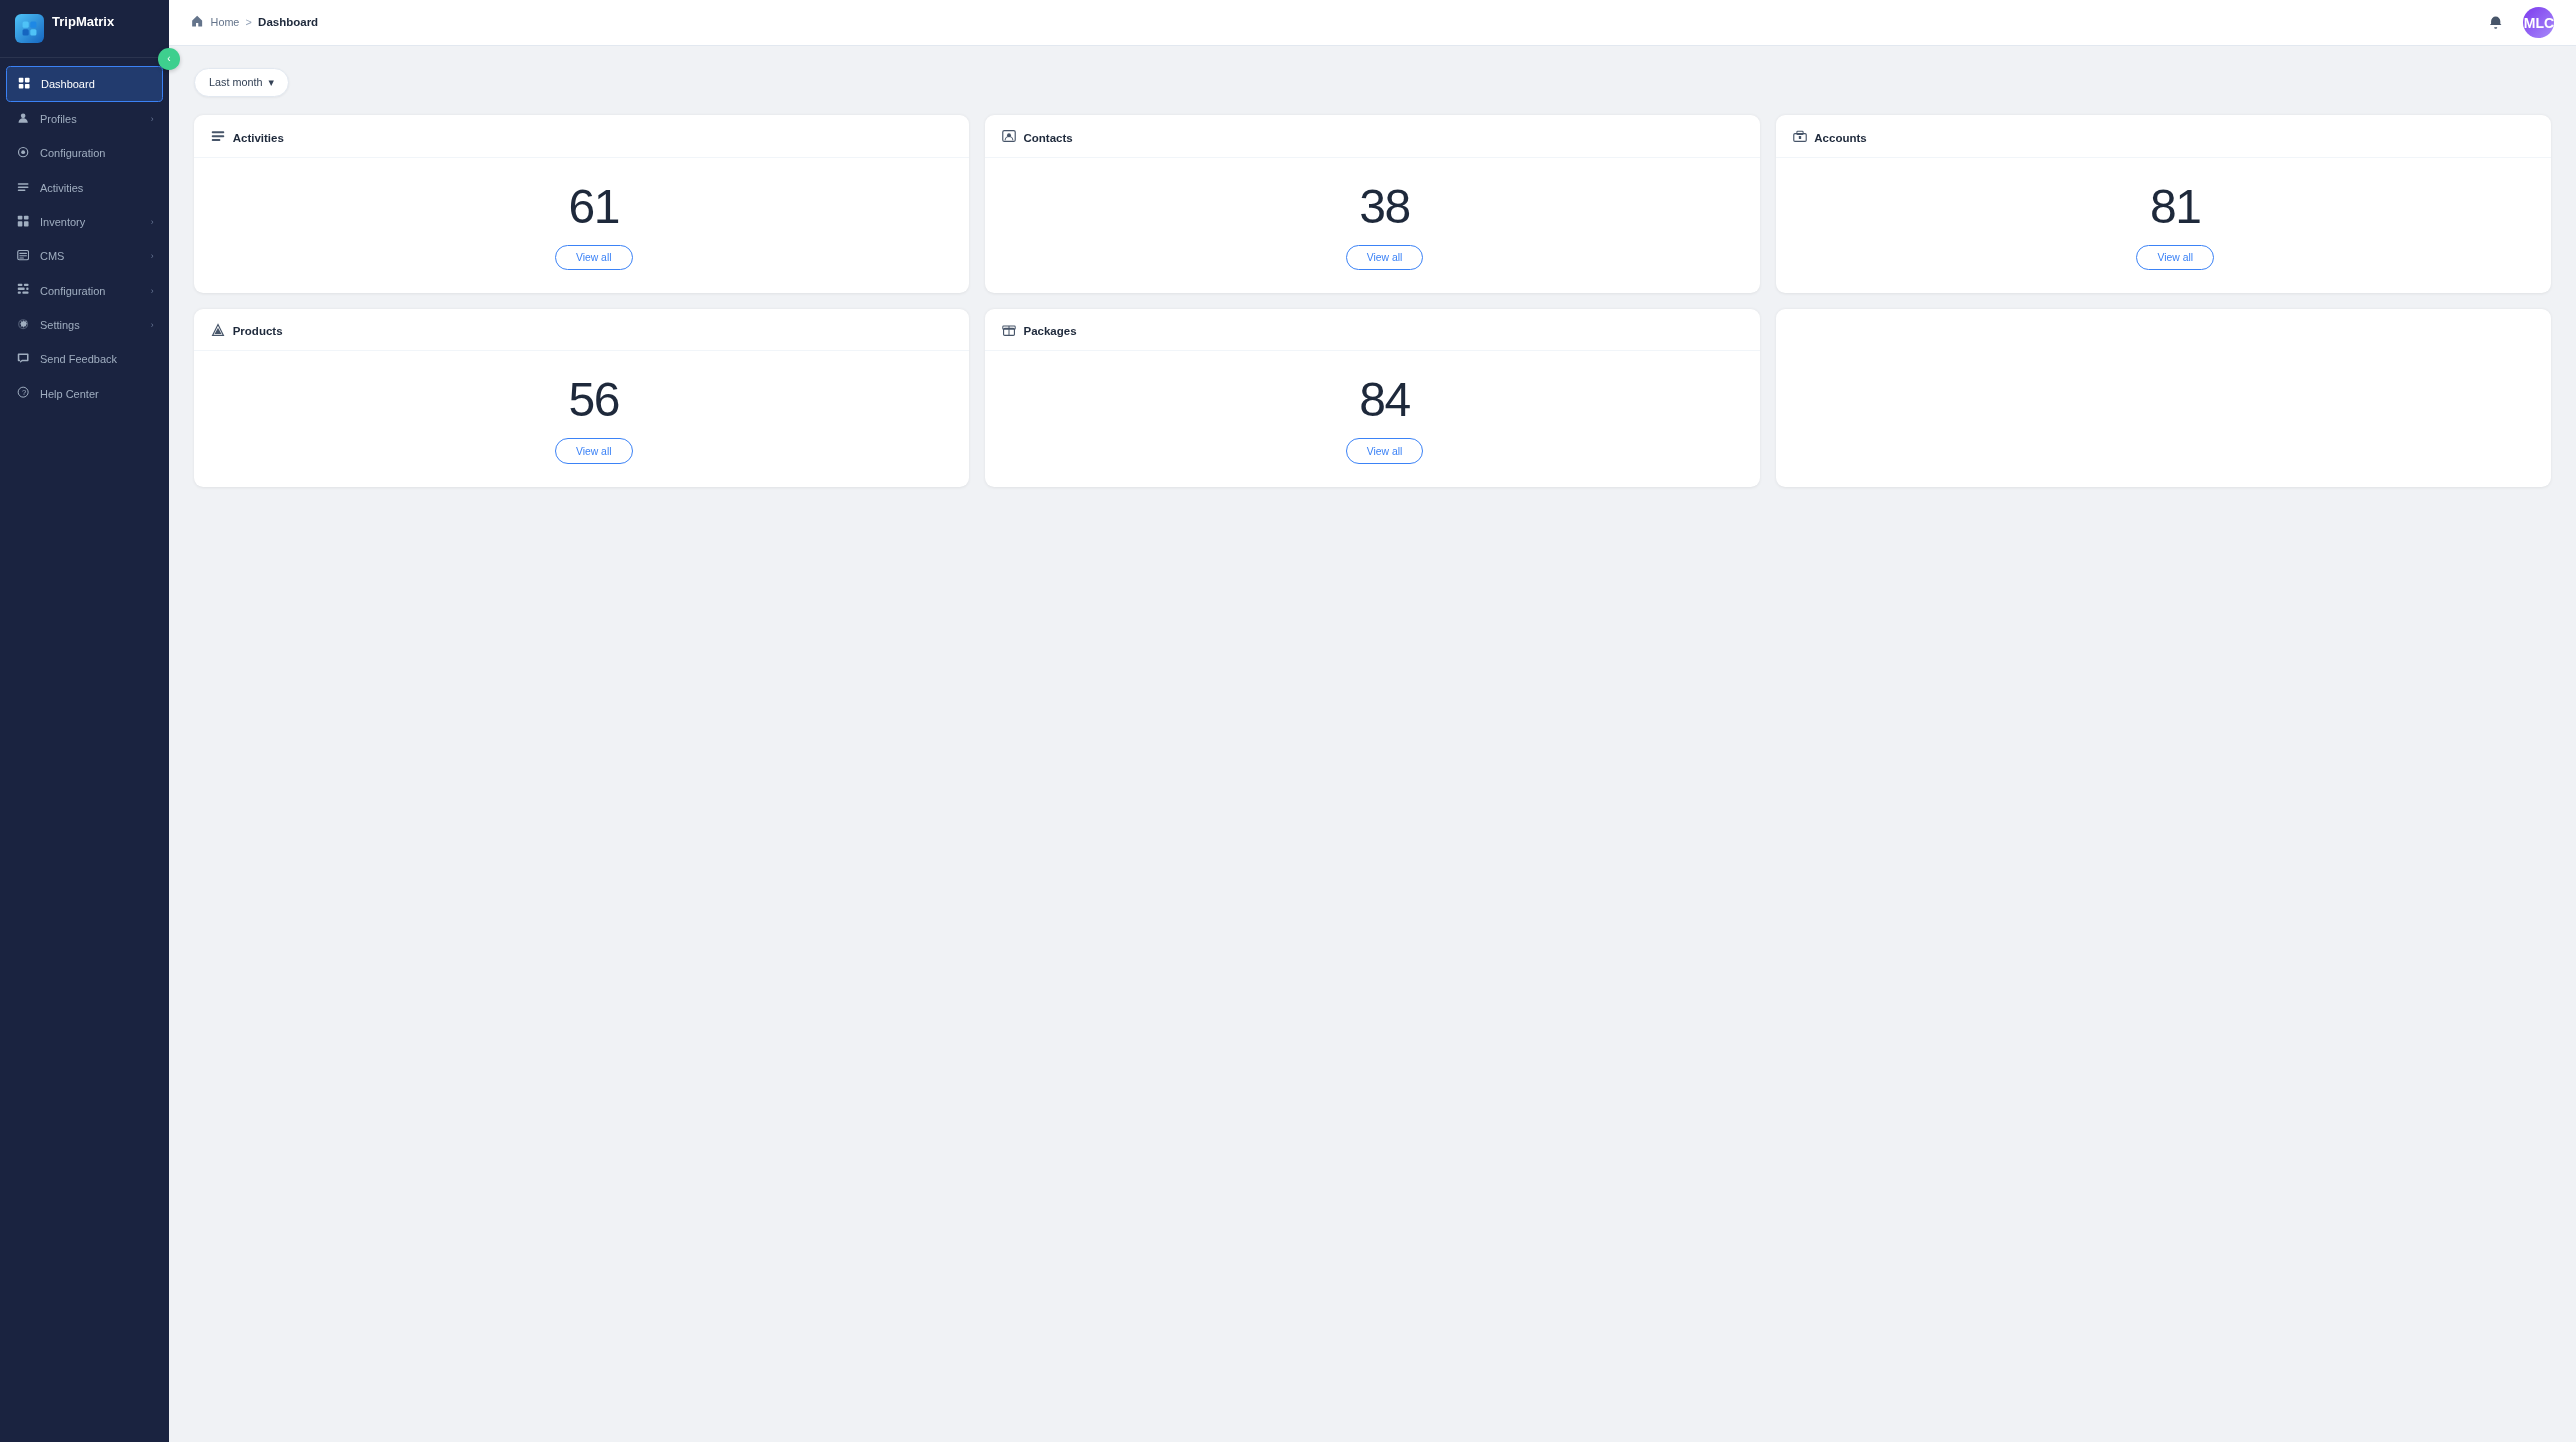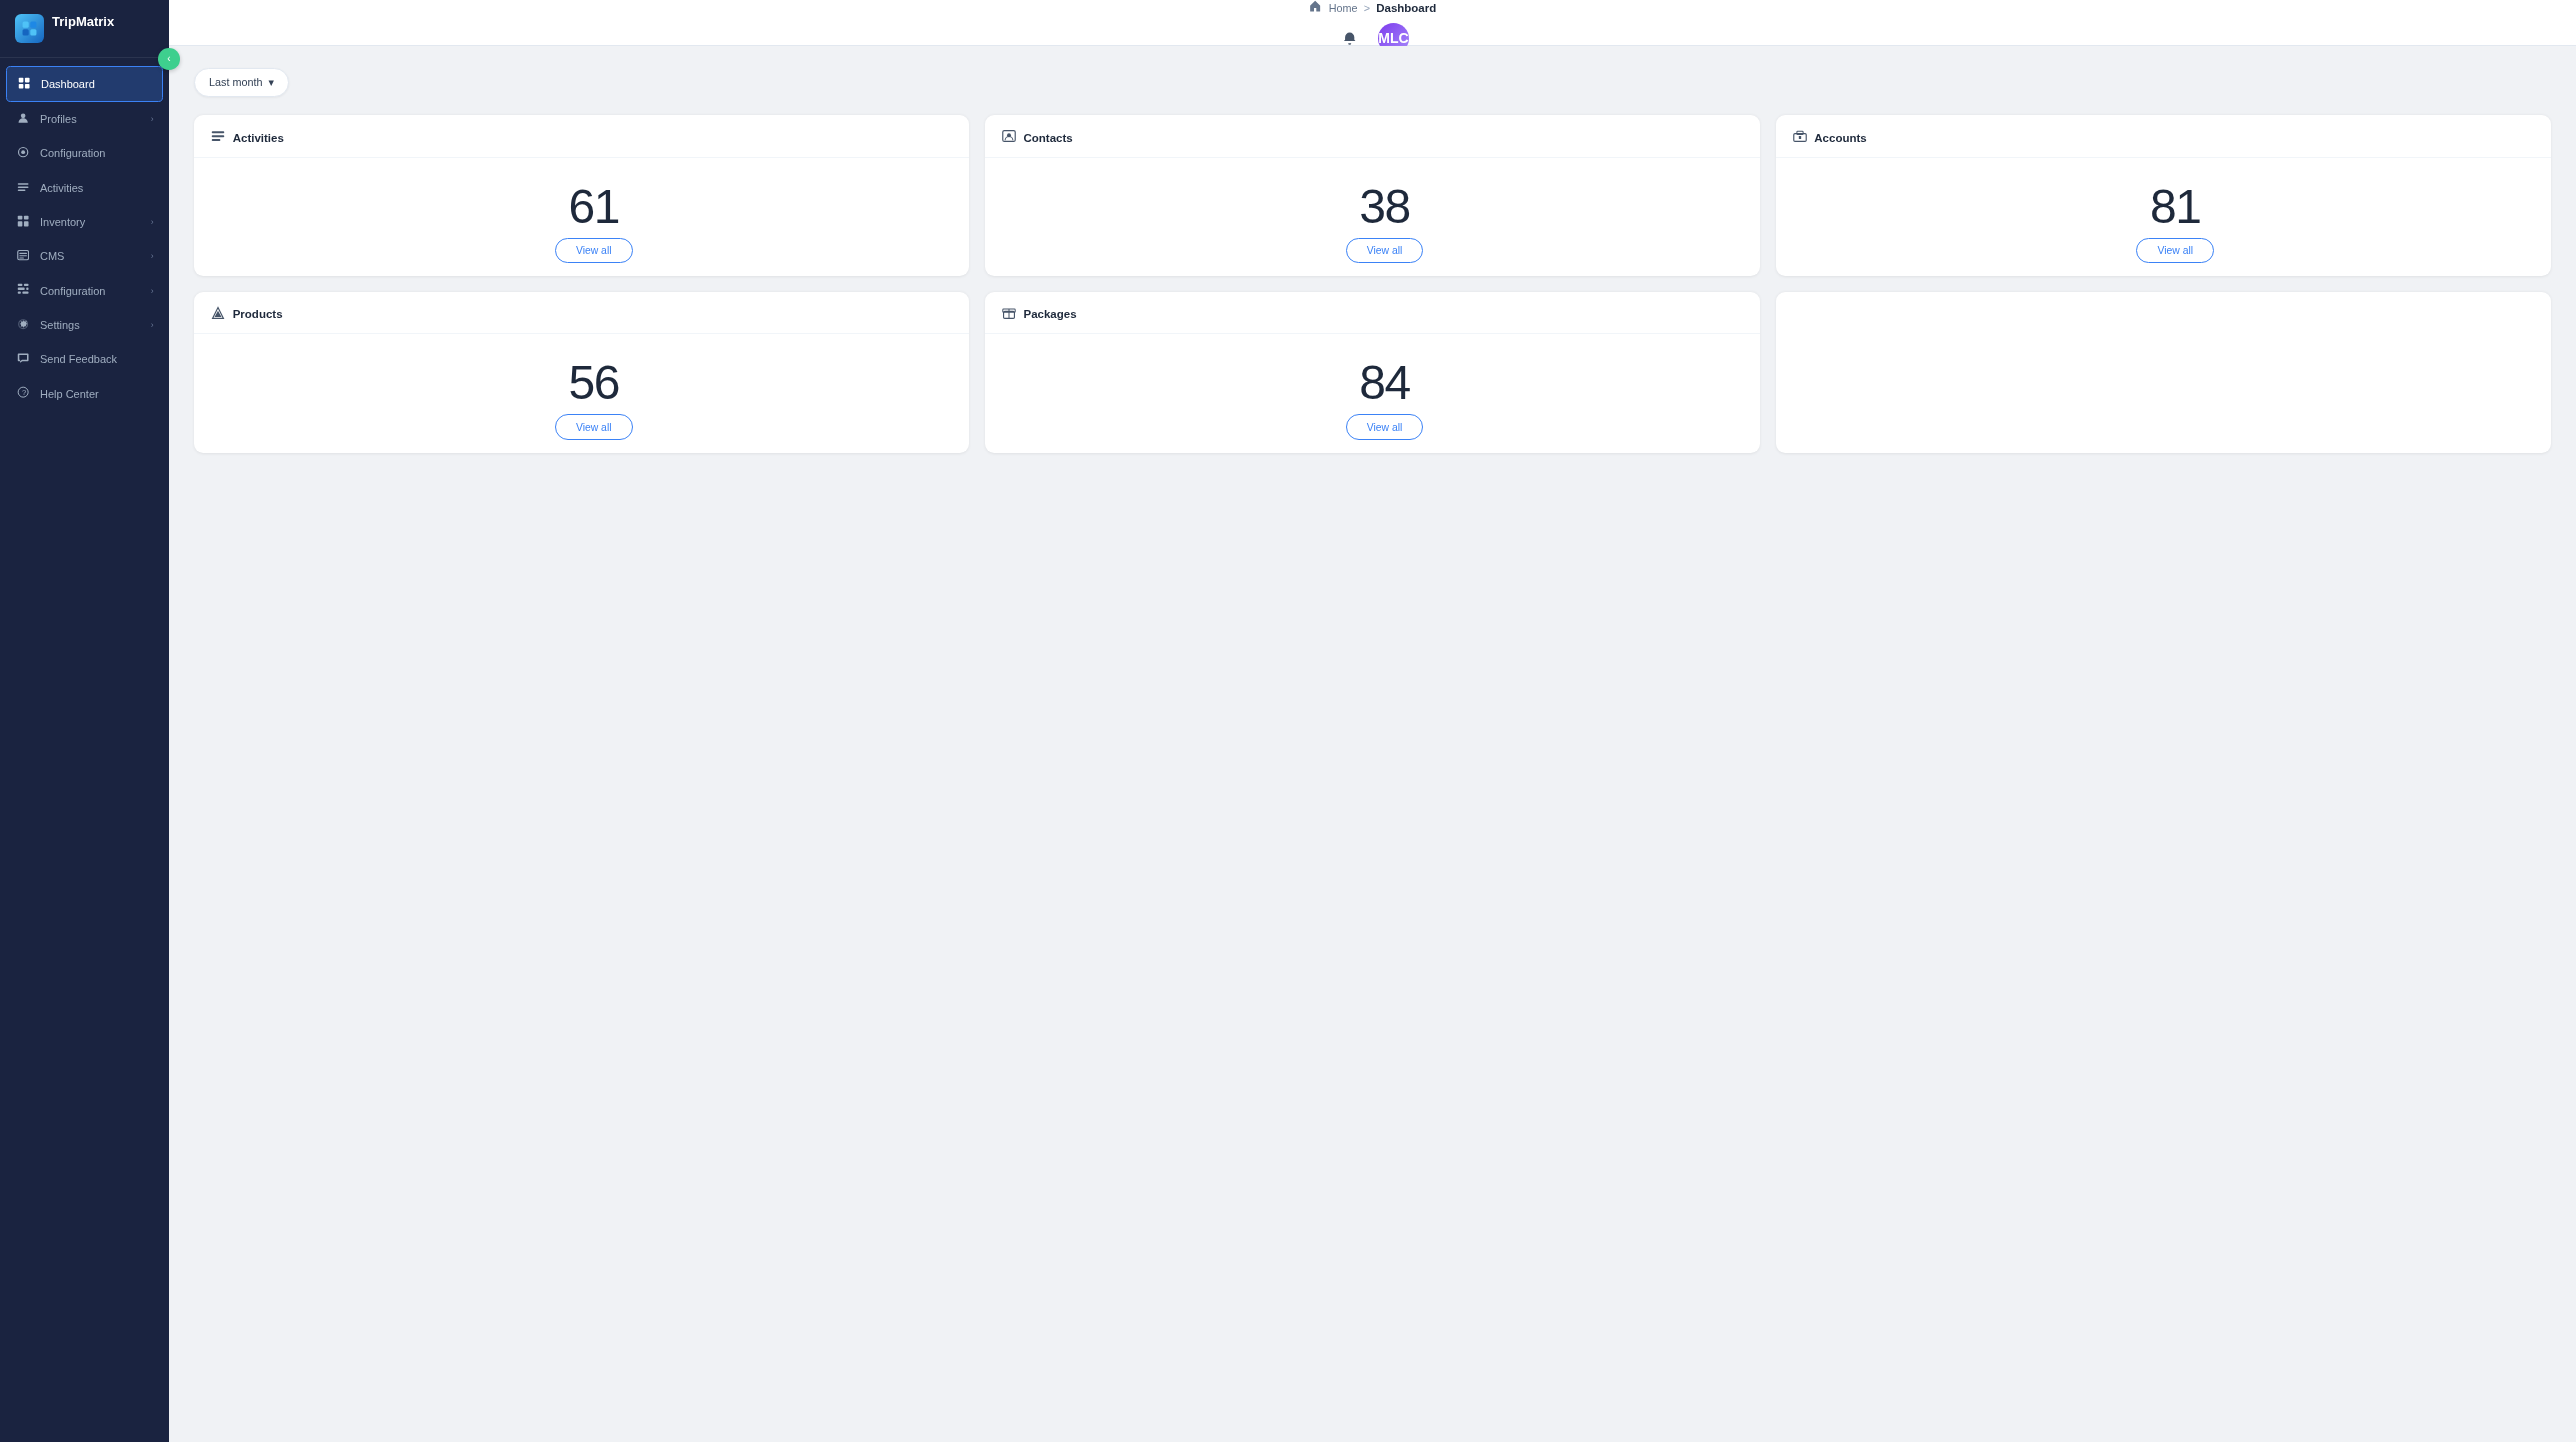--- a/index.html
+++ b/index.html
@@ -77,21 +77,20 @@
 
     
     #topbar {
       height: 46px;
       background: #fff;
       display: flex;
       align-items: center;
       padding: 0 21.6px;
       border-bottom: 0.8px solid #e2e8f0;
       gap: 7.7px;
-      flex-direction: column;
     }
     .breadcrumb { display: flex; align-items: center; gap: 6.2px; flex: 1; font-size: 10.8px; color: #64748b; }
     .breadcrumb .home { color: #64748b; }
     .breadcrumb .sep { color: #94a3b8; }
     .breadcrumb .current { color: #1e293b; font-weight: 600; font-size: 11.5px; }
     .home-icon { font-size: 12.3px; margin-right: 1.5px; }
 
     .topbar-right { display: flex; align-items: center; gap: 14px; }
     .notif-btn {
       width: 28px; height: 28px;
@@ -151,22 +150,22 @@
       border-bottom: 0.8px solid #f1f5f9;
     }
     .card-header-icon { font-size: 13px; color: #475569; }
     .card-header-title { font-size: 11.5px; font-weight: 600; color: #1e293b; }
     .card-body {
       flex: 1;
       display: flex;
       flex-direction: column;
       align-items: center;
       justify-content: center;
-      padding: 25px 17px 13px;
-      gap: 7px;
+      padding: 25px 17px 23px;
+      gap: 14px;
       margin-left: 24px;
     }
     .card-number {
       font-size: 48px;
       font-weight: 300;
       color: #1e293b;
       letter-spacing: -1.5px;
       line-height: 1;
     }
     .card-number.with-unit {

